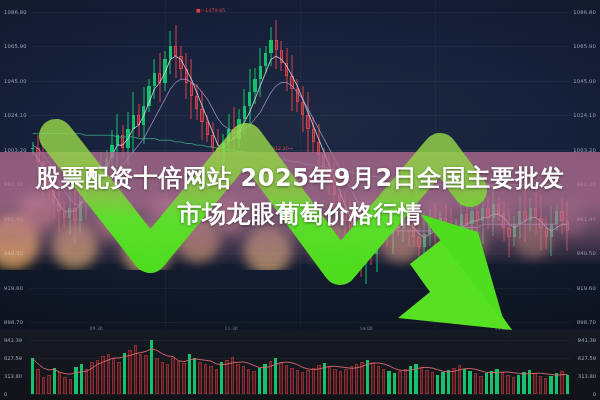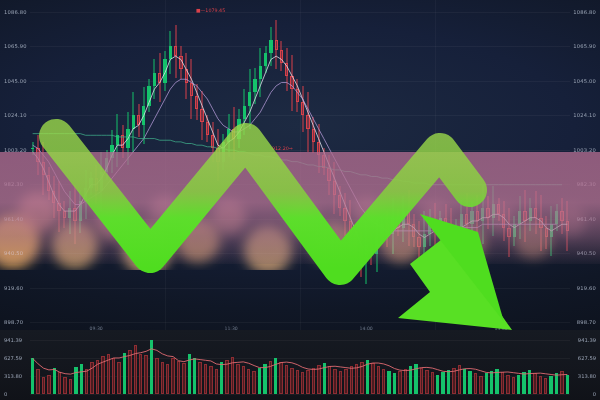--- a/index.html
+++ b/index.html
@@ -739,14 +739,18 @@
           <stop offset="62%" stop-color="#5ce02a" stop-opacity="0.98"></stop>
           <stop offset="100%" stop-color="#4fdd1f" stop-opacity="1"></stop>
         </linearGradient>
       </defs>
       <path d="M 56,136 L 150,256 L 246,140 L 340,268 L 440,150 L 470,190" fill="none" stroke="url(#arrowGrad)" stroke-width="34" stroke-linecap="round" stroke-linejoin="round"></path>
       <path d="M 446,236 L 512,330 L 398,318 L 430,292 L 410,264 Z" fill="#58e024"></path>
       <path d="M 420,214 L 504,322 L 478,232 Z" fill="#4fdd1f"></path>
     </svg>
   </div>
 
+  <div class="title-wrap">
+    <span class="title-line">股票配资十倍网站 2025年9月2日全国主要批发</span>
+    <span class="title-line">市场龙眼葡萄价格行情</span>
+  </div>
 
 </div>
 
 </body></html>

